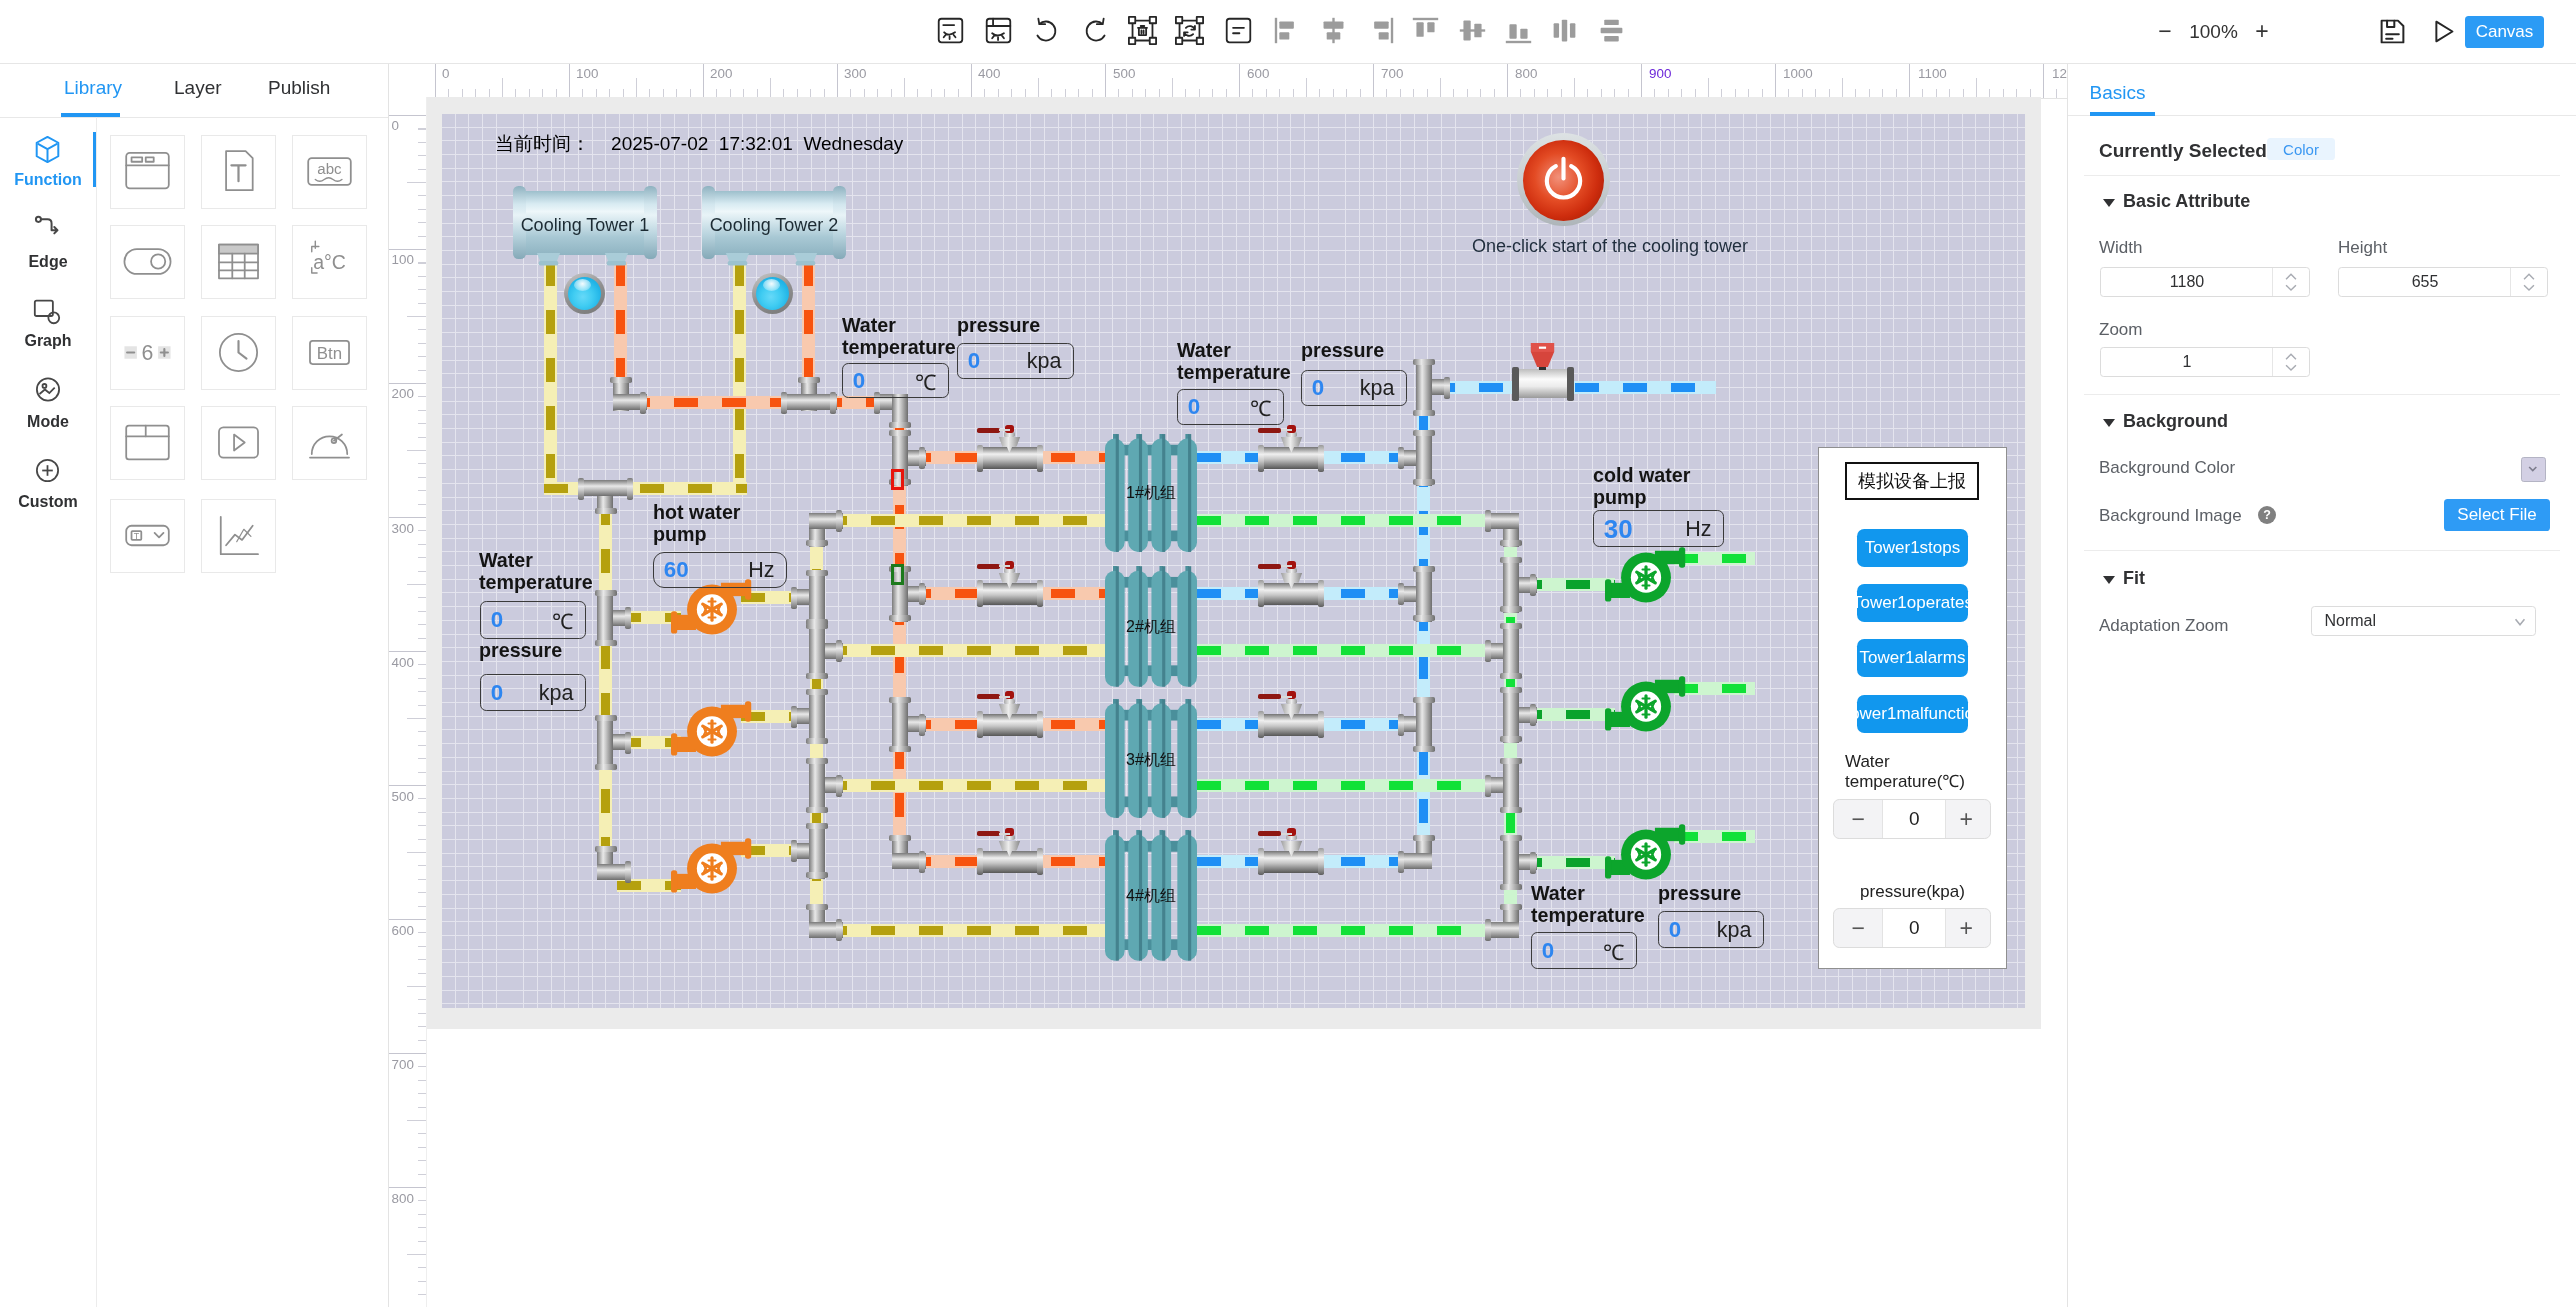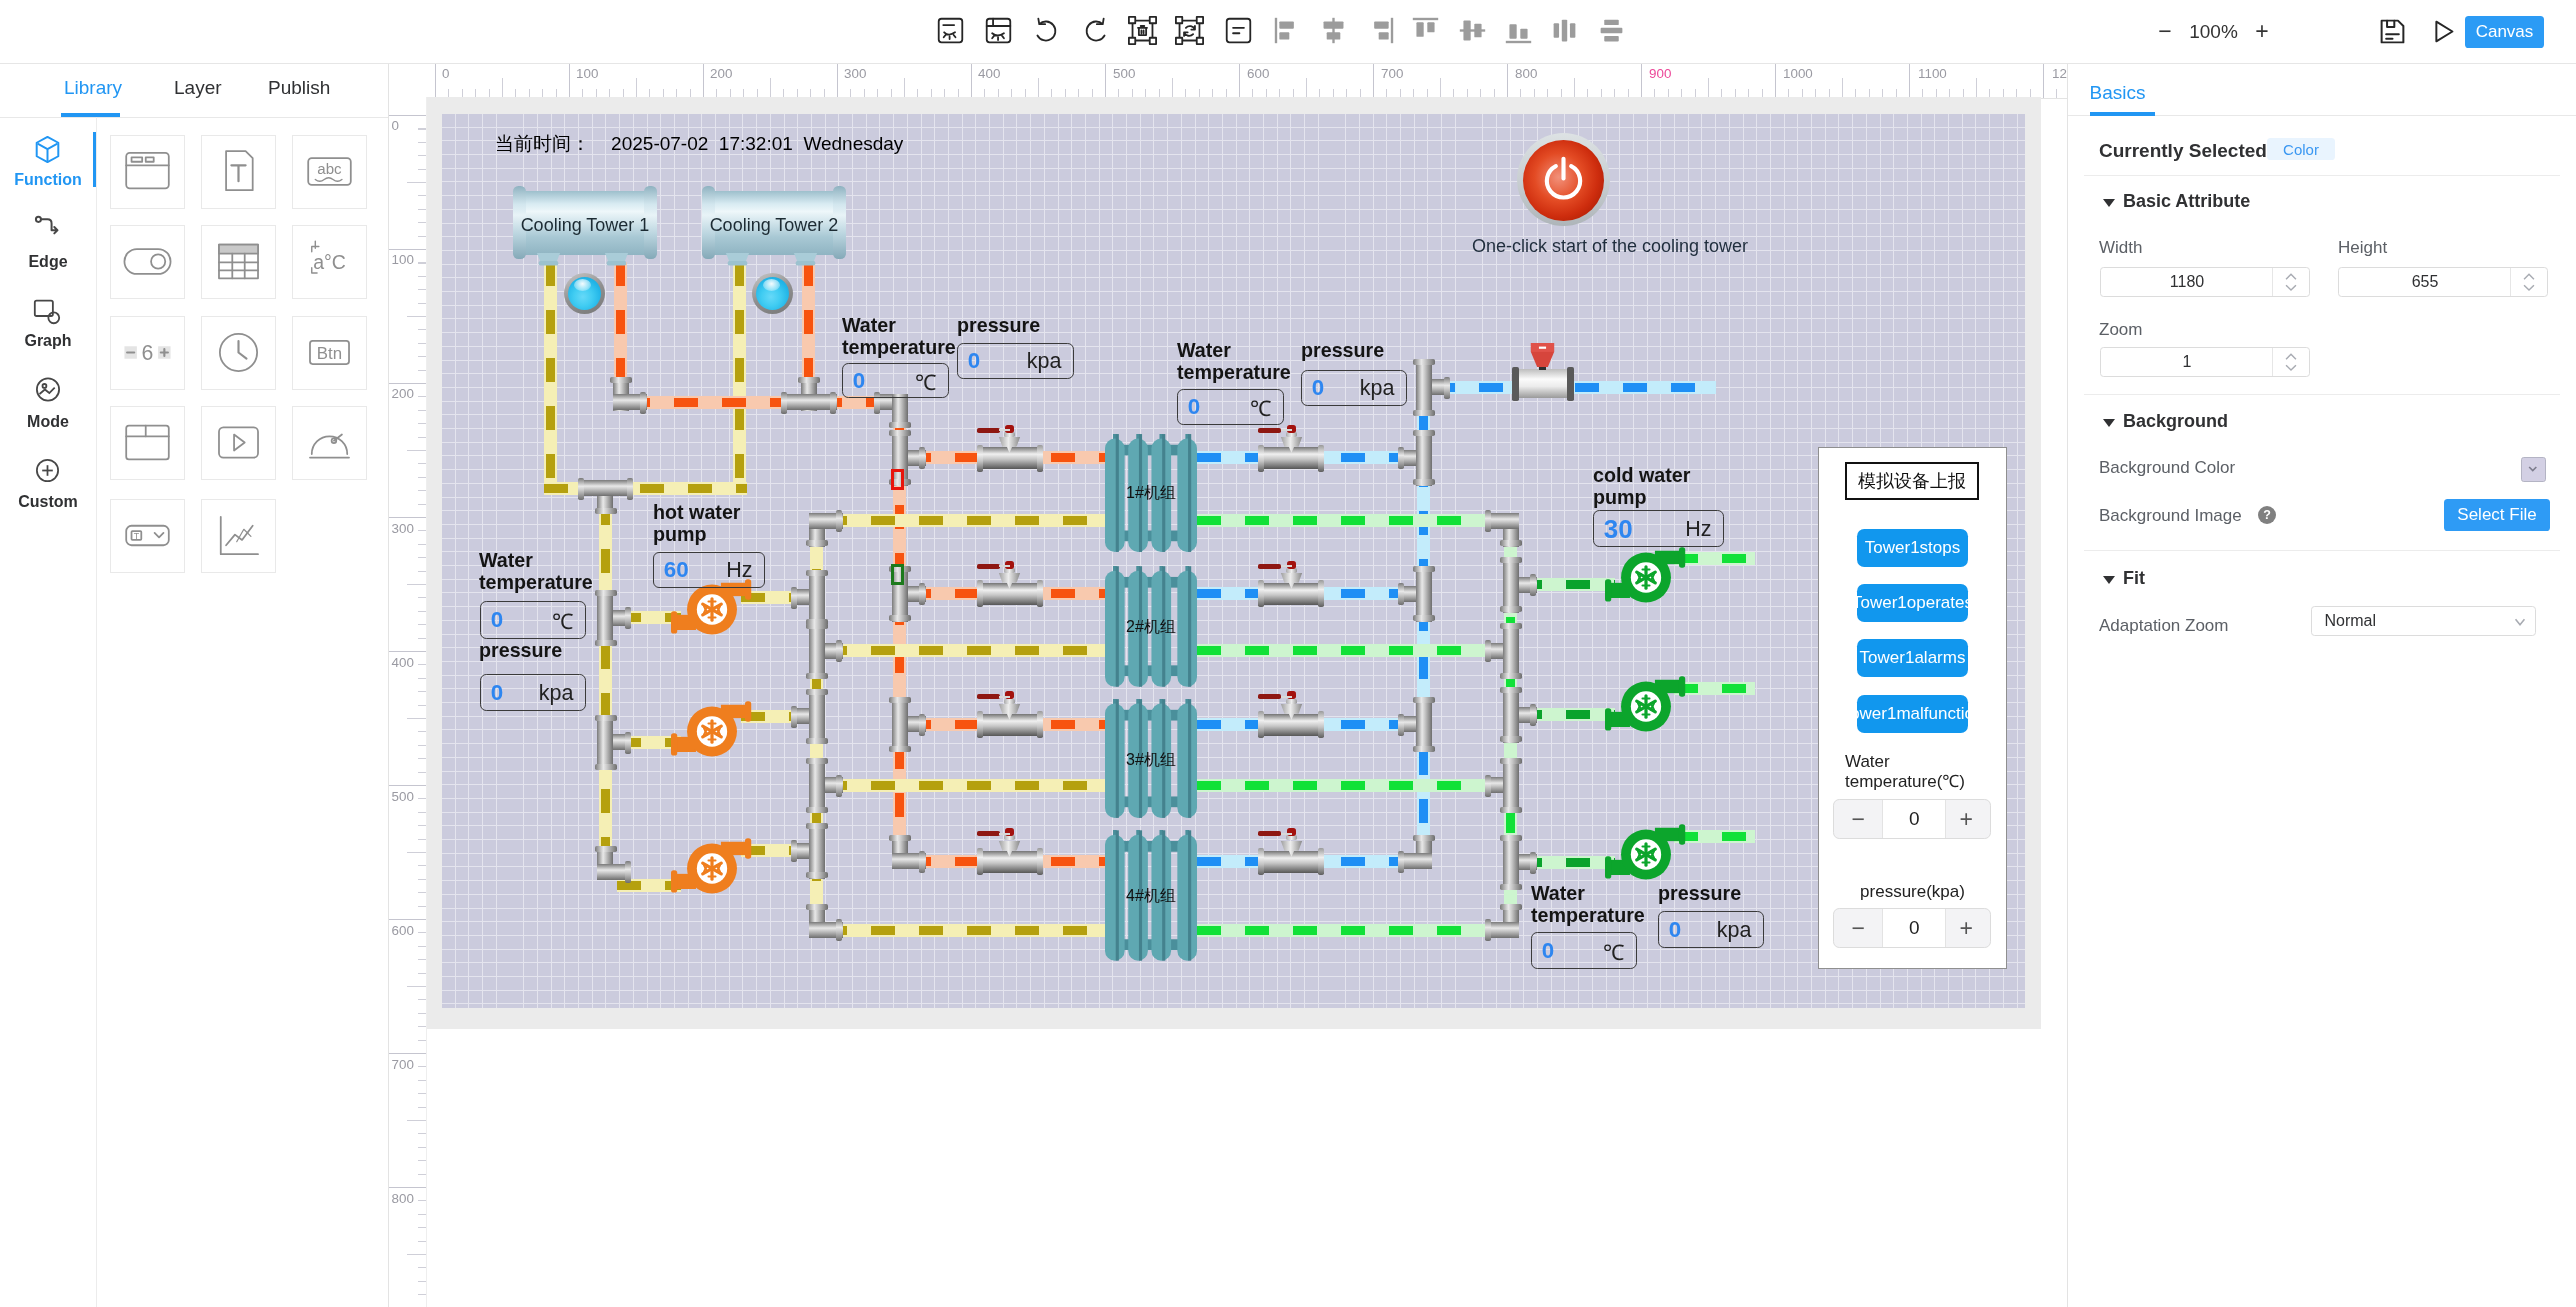--- a/index.html
+++ b/index.html
@@ -282,21 +282,21 @@
     <div style="position:absolute;left:47px;top:0;right:0;height:35px;background:repeating-linear-gradient(90deg,#c5c5cf 0 1.1px,transparent 1.1px 134px)"></div>
     <div style="position:absolute;left:54px;top:2.7px;font-size:13.4px;color:#9a9aa2">0</div>
     <div style="position:absolute;left:188px;top:2.7px;font-size:13.4px;color:#9a9aa2">100</div>
     <div style="position:absolute;left:322px;top:2.7px;font-size:13.4px;color:#9a9aa2">200</div>
     <div style="position:absolute;left:456px;top:2.7px;font-size:13.4px;color:#9a9aa2">300</div>
     <div style="position:absolute;left:590px;top:2.7px;font-size:13.4px;color:#9a9aa2">400</div>
     <div style="position:absolute;left:725px;top:2.7px;font-size:13.4px;color:#9a9aa2">500</div>
     <div style="position:absolute;left:859px;top:2.7px;font-size:13.4px;color:#9a9aa2">600</div>
     <div style="position:absolute;left:993px;top:2.7px;font-size:13.4px;color:#9a9aa2">700</div>
     <div style="position:absolute;left:1127px;top:2.7px;font-size:13.4px;color:#9a9aa2">800</div>
-    <div style="position:absolute;left:1261px;top:2.7px;font-size:13.4px;color:#ec4899">900</div>
+    <div style="position:absolute;left:1261px;top:2.7px;font-size:13.4px;color:#6d28d9">900</div>
     <div style="position:absolute;left:1395px;top:2.7px;font-size:13.4px;color:#9a9aa2">1000</div>
     <div style="position:absolute;left:1530px;top:2.7px;font-size:13.4px;color:#9a9aa2">1100</div>
     <div style="position:absolute;left:1664px;top:2.7px;font-size:13.4px;color:#9a9aa2">1200</div>
   </div>
 <div style="position:absolute;left:388px;top:97px;width:38px;height:1210px;background:#fff;border-right:0.9px solid #eee;overflow:hidden">
     <div style="position:absolute;top:17.5px;left:29.5px;width:9px;bottom:0;background:repeating-linear-gradient(180deg,#cfcfd8 0 1.1px,transparent 1.1px 13.4px)"></div>
     <div style="position:absolute;top:17.5px;left:19px;width:19.7px;bottom:0;background:repeating-linear-gradient(180deg,#cfcfd8 0 1.1px,transparent 1.1px 67px)"></div>
     <div style="position:absolute;top:17.5px;left:0;width:38px;bottom:0;background:repeating-linear-gradient(180deg,#c5c5cf 0 1.1px,transparent 1.1px 134px)"></div>
     <div style="position:absolute;left:3.6px;top:21px;font-size:13.4px;color:#9a9aa2">0</div>
     <div style="position:absolute;left:3.6px;top:155px;font-size:13.4px;color:#9a9aa2">100</div>
@@ -992,21 +992,21 @@
         <span style="position:absolute;left:9.8px;top:50%;transform:translateY(-50%);font-weight:700;color:#2e86f0;font-size:22.4px">0</span>
         <span style="position:absolute;right:11.6px;top:50%;transform:translateY(-50%);color:#222;font-size:21.5px">℃</span>
       </div>
       <div style="position:absolute;left:479px;top:640px;font-weight:700;color:#141414;font-size:19.7px;line-height:1.1;z-index:6;white-space:pre">pressure</div>
       <div style="position:absolute;left:480px;top:674px;width:106px;height:37px;border:1.8px solid #3a3a3a;border-radius:6.3px;z-index:6;box-sizing:border-box">
         <span style="position:absolute;left:9.8px;top:50%;transform:translateY(-50%);font-weight:700;color:#2e86f0;font-size:22.4px">0</span>
         <span style="position:absolute;right:11.6px;top:50%;transform:translateY(-50%);color:#222;font-size:21.5px">kpa</span>
       </div>
       <div style="position:absolute;left:653px;top:502px;font-weight:700;color:#141414;font-size:19.7px;line-height:1.1;z-index:6;white-space:pre">hot water
 pump</div>
-      <div style="position:absolute;left:653px;top:552px;width:112px;height:36px;border:1.8px solid #3a3a3a;border-radius:6px;z-index:6;box-sizing:border-box">
+      <div style="position:absolute;left:653px;top:552px;width:134px;height:36px;border:1.8px solid #3a3a3a;border-radius:11px;z-index:6;box-sizing:border-box">
         <span style="position:absolute;left:9.8px;top:50%;transform:translateY(-50%);font-weight:700;color:#2e86f0;font-size:22.4px">60</span>
         <span style="position:absolute;right:11.6px;top:50%;transform:translateY(-50%);color:#222;font-size:21.5px">Hz</span>
       </div>
       <div style="position:absolute;left:1177px;top:340px;font-weight:700;color:#141414;font-size:19.7px;line-height:1.1;z-index:6;white-space:pre">Water
 temperature</div>
       <div style="position:absolute;left:1177px;top:389px;width:107px;height:36px;border:1.8px solid #3a3a3a;border-radius:6.3px;z-index:6;box-sizing:border-box">
         <span style="position:absolute;left:9.8px;top:50%;transform:translateY(-50%);font-weight:700;color:#2e86f0;font-size:22.4px">0</span>
         <span style="position:absolute;right:11.6px;top:50%;transform:translateY(-50%);color:#222;font-size:21.5px">℃</span>
       </div>
       <div style="position:absolute;left:1301px;top:340px;font-weight:700;color:#141414;font-size:19.7px;line-height:1.1;z-index:6;white-space:pre">pressure</div>

